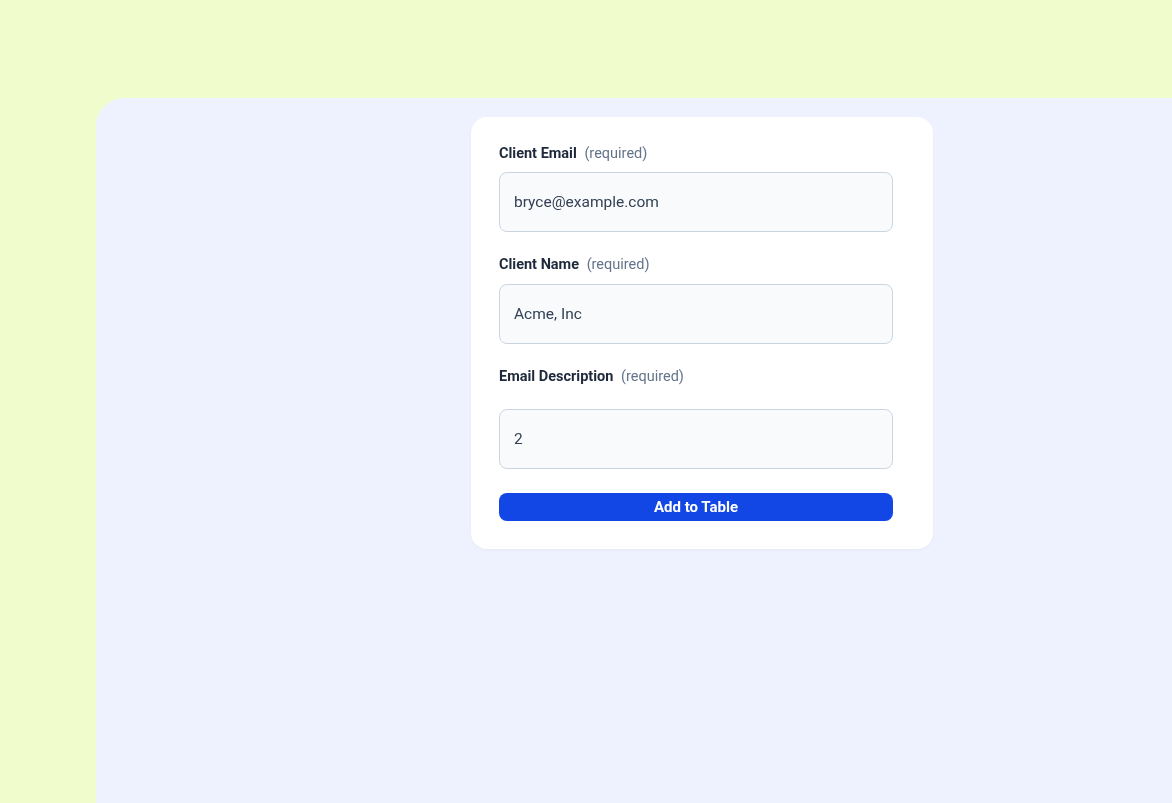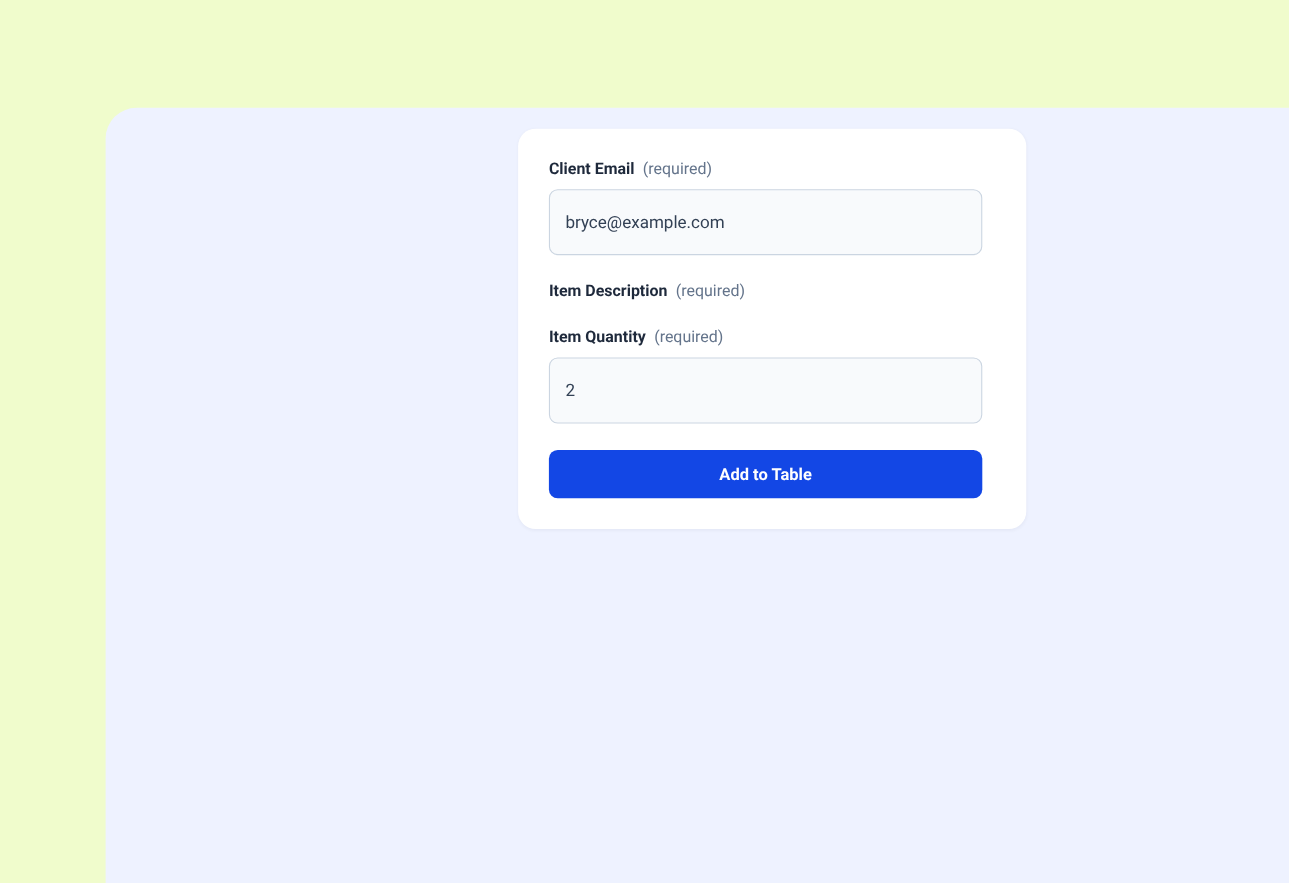--- a/index.html
+++ b/index.html
@@ -77,21 +77,21 @@
       transform: translateY(-50%);
       color: #94a3b8;
       font-size: 15.5px;
       pointer-events: none;
     }
     .input.with-prefix {
       padding-left: 34px;
     }
     .submit-btn {
       width: 100%;
-      height: 44px;
+      height: 28px;
       border: none;
       border-radius: 8px;
       background: #1347e5;
       color: #ffffff;
       font-weight: 700;
       font-size: 15px;
       cursor: pointer;
       font-family: inherit;
     }
   </style>
@@ -103,32 +103,35 @@
 <div class="card">
 
   <div class="field">
     <div class="label-row">
       <span class="label-main">Client Email</span>
       <span class="label-req">(required)</span>
     </div>
     <input class="input" type="text" value="bryce@example.com" style="">
   </div>
 
+  <div class="field">
+    <div class="label-row">
+      <span class="label-main">Client Name</span>
+      <span class="label-req">(required)</span>
+    </div>
+    <input class="input" type="text" value="Acme, Inc" style="">
+  </div>
 
   <div class="field">
     <div class="label-row">
-      <span class="label-main">Item Description</span>
+      <span class="label-main">Email Description</span>
       <span class="label-req">(required)</span>
     </div>
   </div>
 
 
   <div class="field">
-    <div class="label-row">
-      <span class="label-main">Item Quantity</span>
-      <span class="label-req">(required)</span>
-    </div>
     <input class="input" type="text" value="2" style="">
   </div>
 
   <button class="submit-btn">Add to Table</button>
 
 </div>
 
 </body></html>

